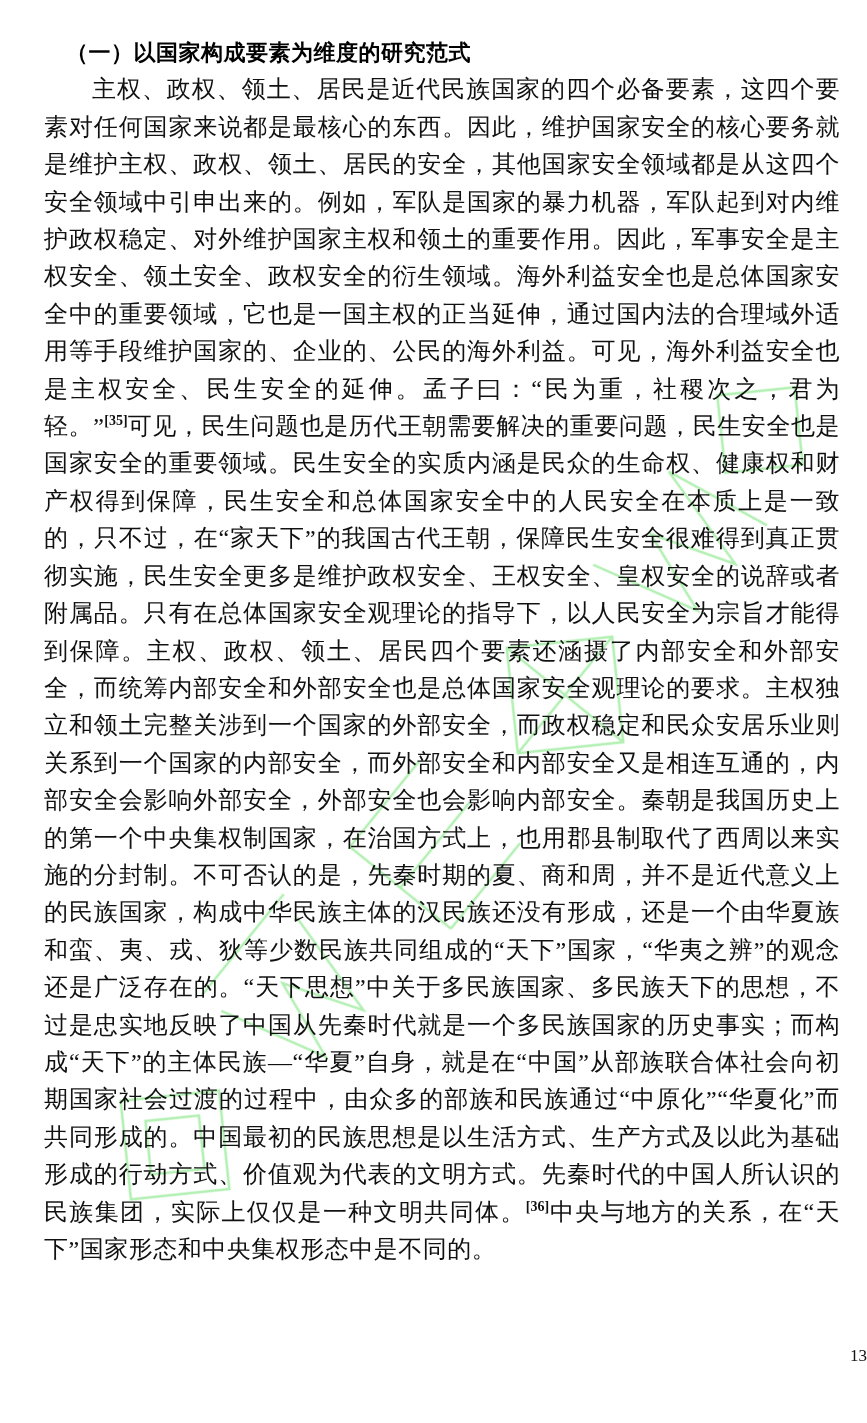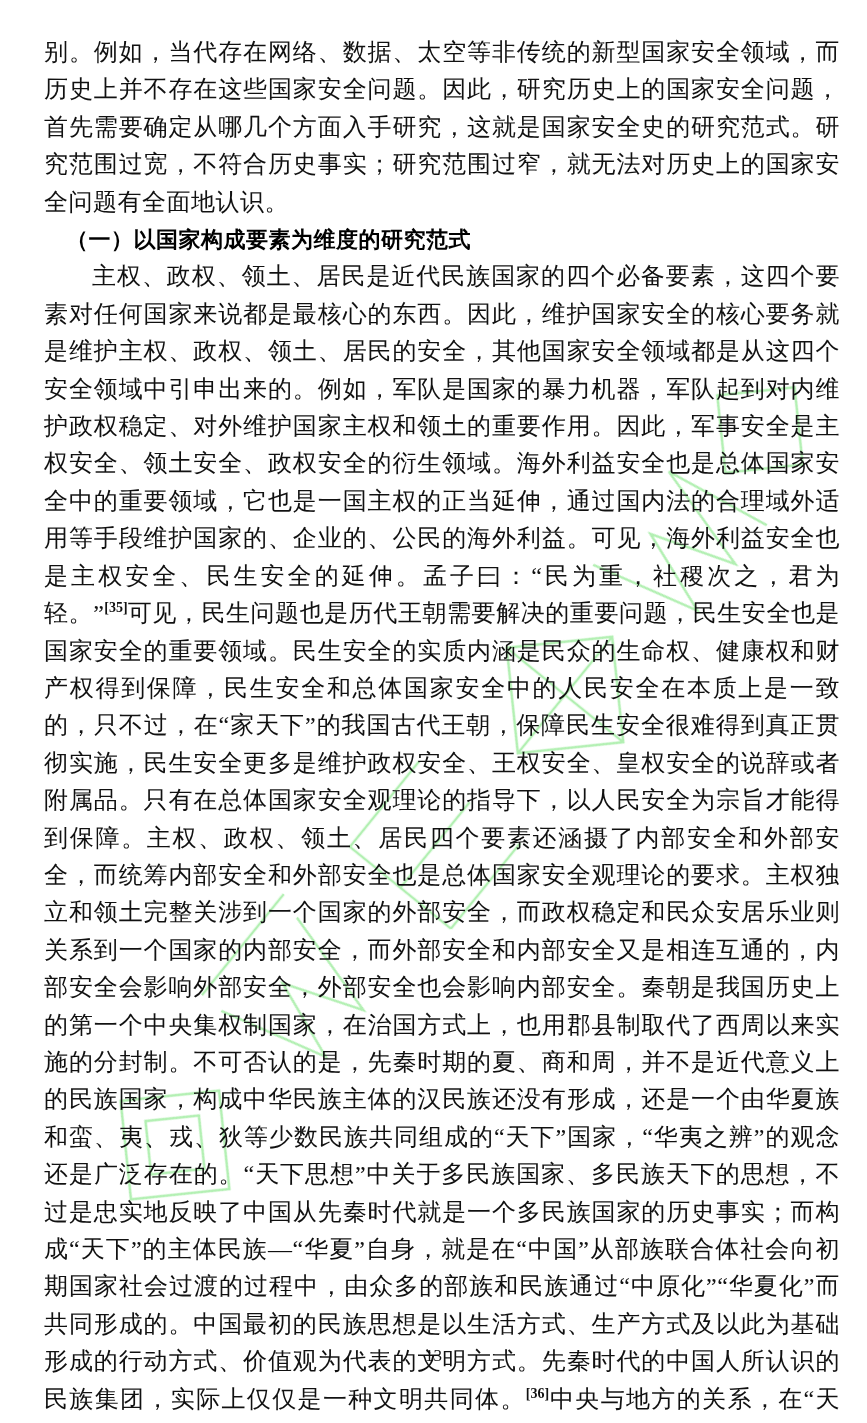--- a/index.html
+++ b/index.html
@@ -48,21 +48,21 @@
     line-height: 0;
     vertical-align: super;
     letter-spacing: 0;
     font-weight: bold;
   }
   .page-number {
     position: absolute;
     left: 0;
     width: 867px;
     top: 1346px;
-    text-align: center;
+    text-align: right;
     font-size: 17px;
     z-index: 1;
     color: #111111;
   }
 </style>
 </head>
 <body>
 
 <div class="page">
 
@@ -88,23 +88,20 @@
         <path d="M-70,-55 L-40,55 L-10,-30 L20,55 L50,-55 L70,55"></path>
       </g>
       <g transform="translate(760,430) rotate(-51)">
         <path d="M0,-55 L55,0 L0,55 L-55,0 Z"></path>
       </g>
     </g>
   </svg>
 
   <div class="body-text">
 
-    <p class="para-continued">
-      <span>别。例如，当代存在网络、数据、太空等非传统的新型国家安全领域，而历史上并不存在这些国家安全问题。因此，研究历史上的国家安全问题，首先需要确定从哪几个方面入手研究，这就是国家安全史的研究范式。研究范围过宽，不符合历史事实；研究范围过窄，就无法对历史上的国家安全问题有全面地认识。</span>
-    </p>
 
     <h3 class="section-heading">
       <span>（一）以国家构成要素为维度的研究范式</span>
     </h3>
 
     <p class="para-indented">
       <span>主权、政权、领土、居民是近代民族国家的四个必备要素，这四个要素对任何国家来说都是最核心的东西。因此，维护国家安全的核心要务就是维护主权、政权、领土、居民的安全，其他国家安全领域都是从这四个安全领域中引申出来的。例如，军队是国家的暴力机器，军队起到对内维护政权稳定、对外维护国家主权和领土的重要作用。因此，军事安全是主权安全、领土安全、政权安全的衍生领域。海外利益安全也是总体国家安全中的重要领域，它也是一国主权的正当延伸，通过国内法的合理域外适用等手段维护国家的、企业的、公民的海外利益。可见，海外利益安全也是主权安全、民生安全的延伸。孟子曰：“民为重，社稷次之，君为轻。”</span><sup class="footnote-ref">[35]</sup><span>可见，民生问题也是历代王朝需要解决的重要问题，民生安全也是国家安全的重要领域。民生安全的实质内涵是民众的生命权、健康权和财产权得到保障，民生安全和总体国家安全中的人民安全在本质上是一致的，只不过，在“家天下”的我国古代王朝，保障民生安全很难得到真正贯彻实施，民生安全更多是维护政权安全、王权安全、皇权安全的说辞或者附属品。只有在总体国家安全观理论的指导下，以人民安全为宗旨才能得到保障。主权、政权、领土、居民四个要素还涵摄了内部安全和外部安全，而统筹内部安全和外部安全也是总体国家安全观理论的要求。主权独立和领土完整关涉到一个国家的外部安全，而政权稳定和民众安居乐业则关系到一个国家的内部安全，而外部安全和内部安全又是相连互通的，内部安全会影响外部安全，外部安全也会影响内部安全。秦朝是我国历史上的第一个中央集权制国家，在治国方式上，也用郡县制取代了西周以来实施的分封制。不可否认的是，先秦时期的夏、商和周，并不是近代意义上的民族国家，构成中华民族主体的汉民族还没有形成，还是一个由华夏族和蛮、夷、戎、狄等少数民族共同组成的“天下”国家，“华夷之辨”的观念还是广泛存在的。“天下思想”中关于多民族国家、多民族天下的思想，不过是忠实地反映了中国从先秦时代就是一个多民族国家的历史事实；而构成“天下”的主体民族—“华夏”自身，就是在“中国”从部族联合体社会向初期国家社会过渡的过程中，由众多的部族和民族通过“中原化”“华夏化”而共同形成的。中国最初的民族思想是以生活方式、生产方式及以此为基础形成的行动方式、价值观为代表的文明方式。先秦时代的中国人所认识的民族集团，实际上仅仅是一种文明共同体。</span><sup class="footnote-ref">[36]</sup><span>中央与地方的关系，在“天下”国家形态和中央集权形态中是不同的。</span>
     </p>
 
   </div>

